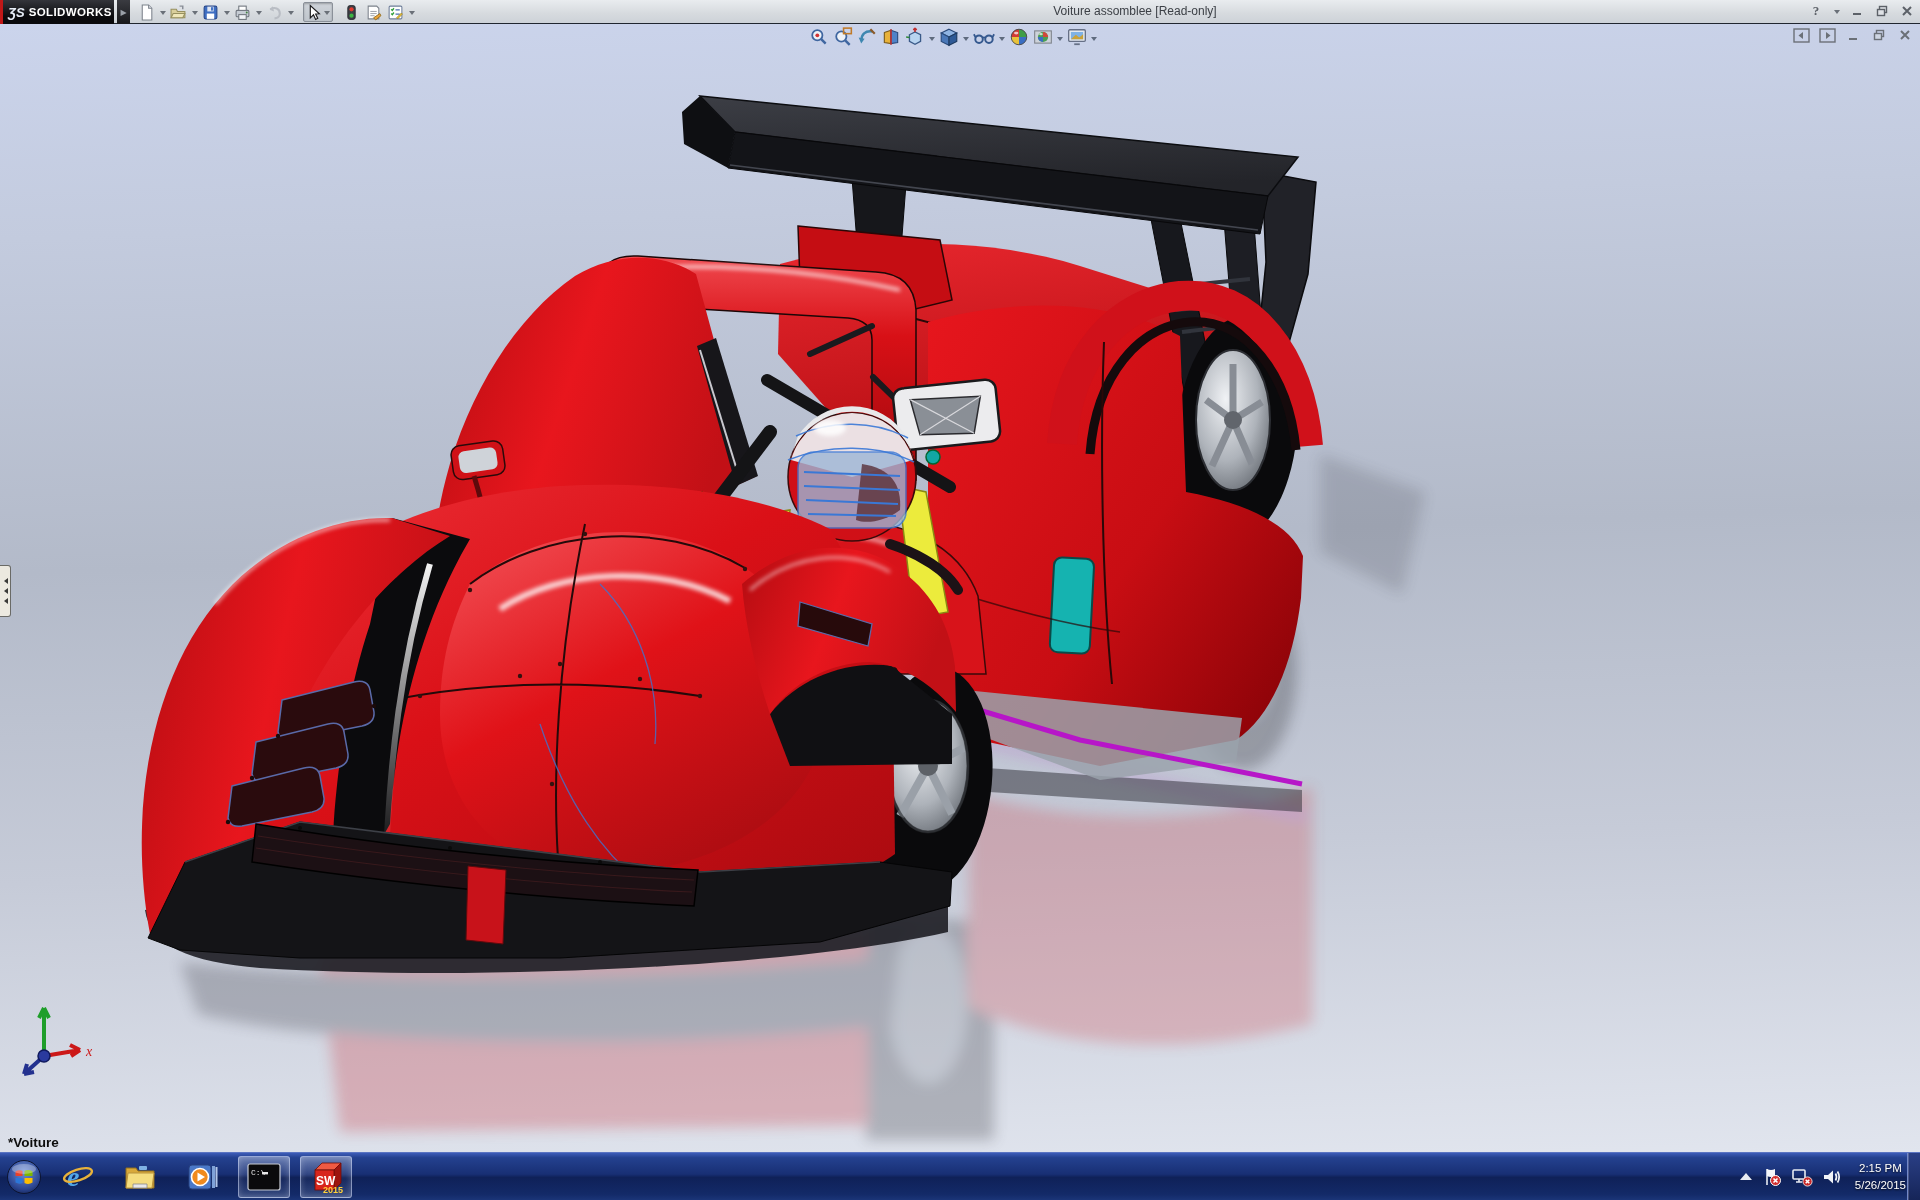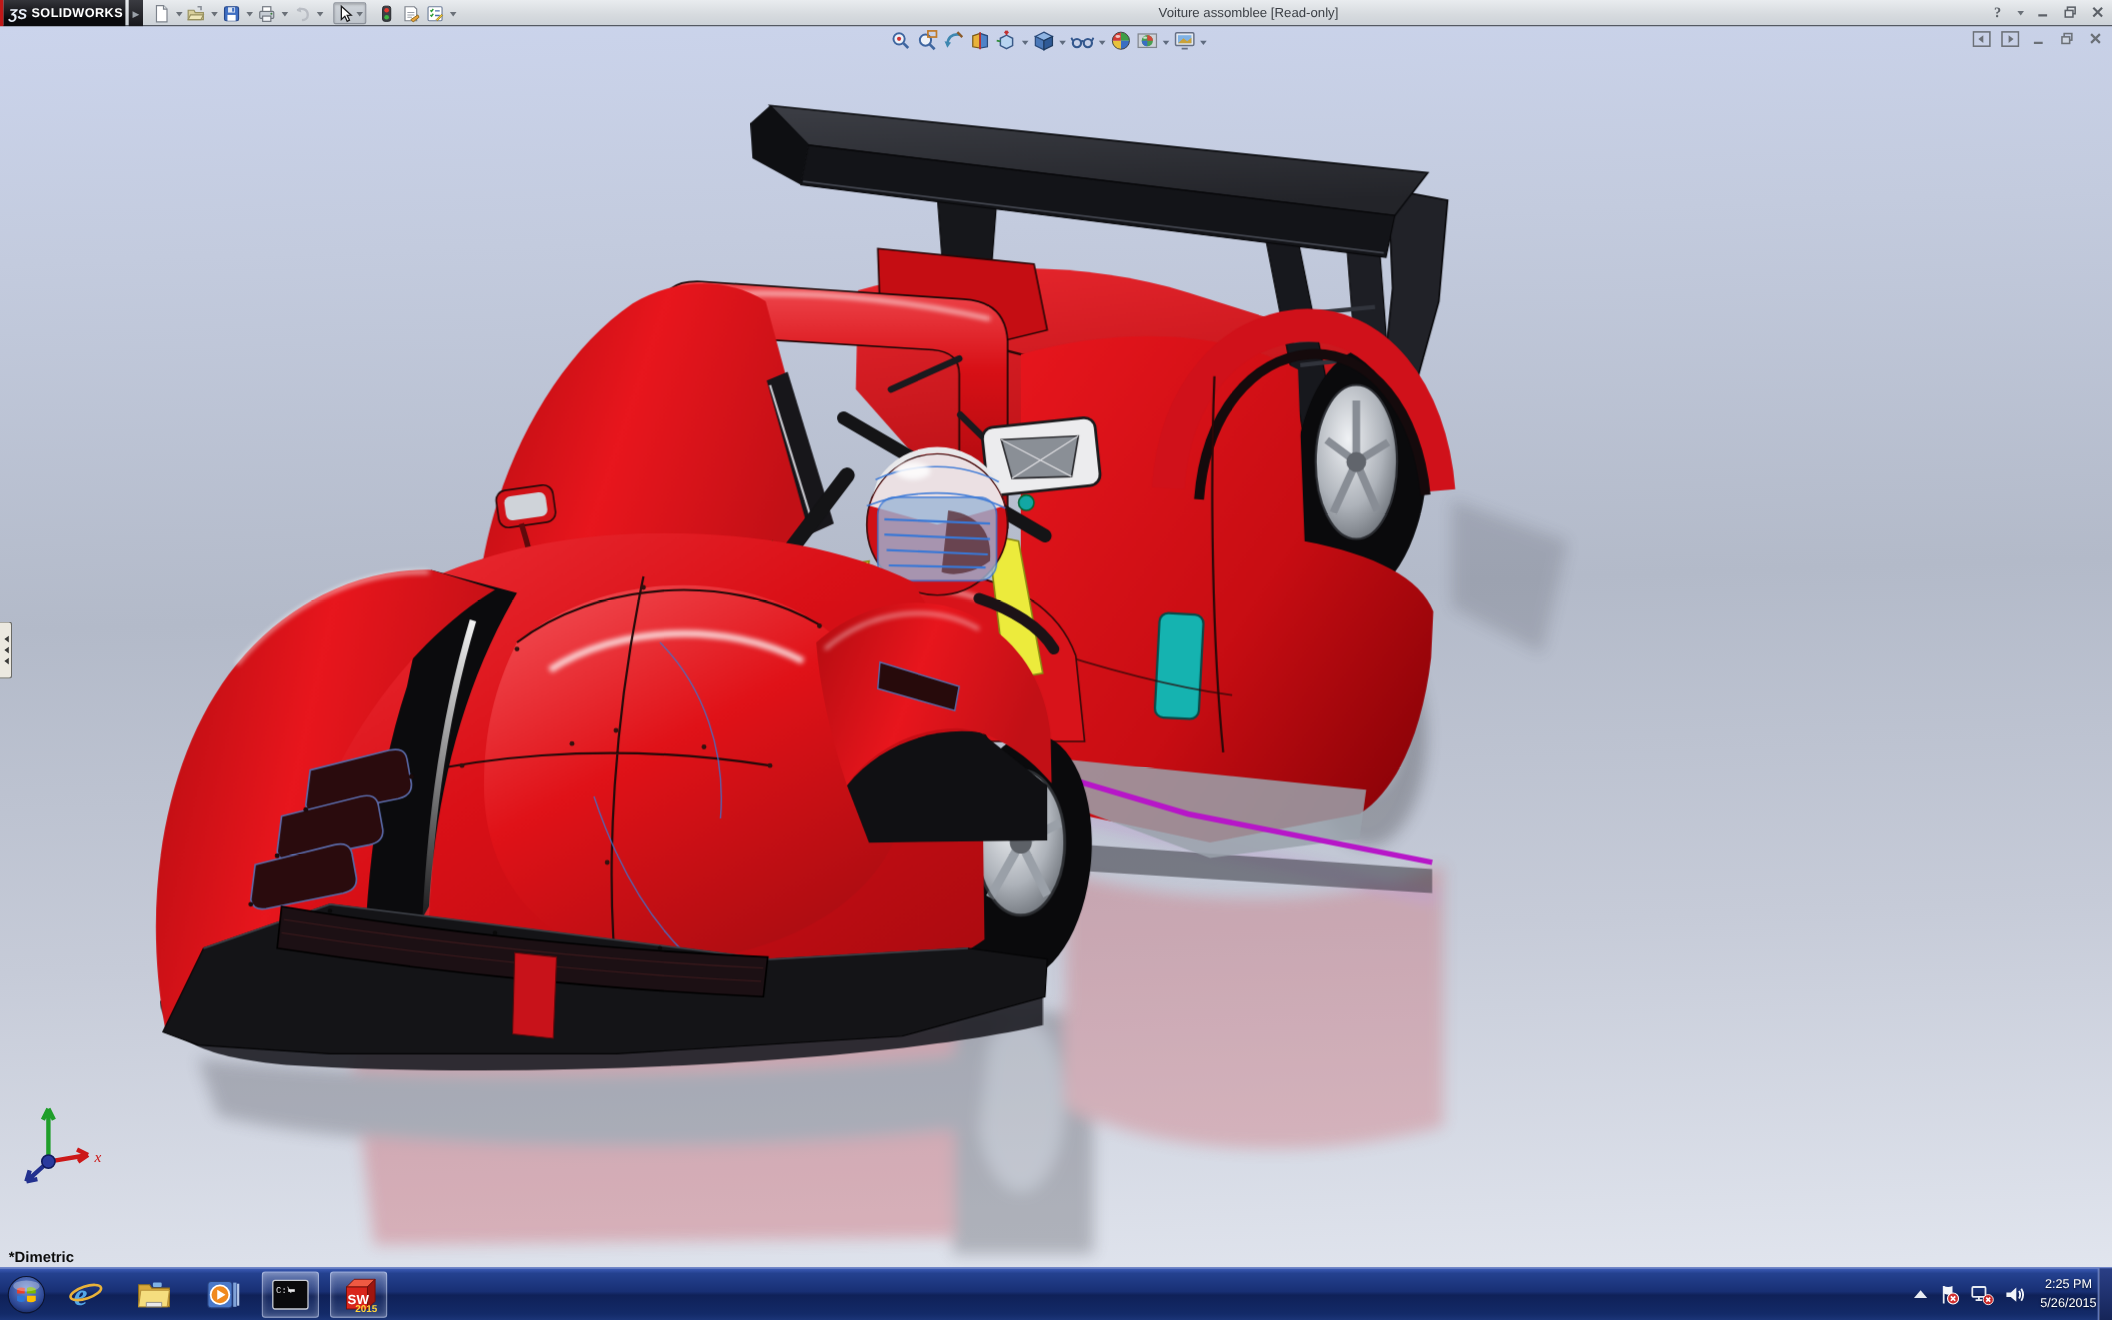--- a/index.html
+++ b/index.html
@@ -520,21 +520,21 @@
     </div>
 
     <svg class="triad" width="100" height="100" viewBox="0 0 100 100">
       <path d="M34,62 L34,14 M34,14 L29,24 M34,14 L39,24" stroke="#1f9e2a" stroke-width="4" fill="none"></path>
       <path d="M34,62 L70,56 M70,56 L60,51 M70,56 L61,62" stroke="#cc1818" stroke-width="4" fill="none"></path>
       <path d="M34,62 L14,80 M14,80 L17,70 M14,80 L24,78" stroke="#23318f" stroke-width="4" fill="none"></path>
       <circle cx="34" cy="62" r="6" fill="#2a3a9e" stroke="#101a5e" stroke-width="1.5"></circle>
       <text x="76" y="62" font-size="14" font-style="italic" fill="#cc1818" font-family="Liberation Serif, serif">x</text>
     </svg>
 
-    <div class="orient-label">*Dimetric</div>
+    <div class="orient-label">*Voiture</div>
   </div>
 
   <footer class="taskbar">
     <div class="start-orb">
       <svg width="38" height="38" viewBox="0 0 38 38">
         <defs>
           <radialGradient id="orb" cx="0.5" cy="0.35" r="0.75">
             <stop offset="0" stop-color="#6f8fd8"></stop>
               <stop offset="0.7" stop-color="#2a4490"></stop>
               <stop offset="1" stop-color="#101c48"></stop>
@@ -614,19 +614,19 @@
           <path d="M14.7 12.7 L18.3 16.3 M18.3 12.7 L14.7 16.3" stroke="#fff" stroke-width="1.5"></path>
         </svg>
       </span>
       <span class="tray-icon">
         <svg width="20" height="20" viewBox="0 0 20 20">
           <path d="M2 8 L6 8 L11 3.5 L11 16.5 L6 12 L2 12 Z" fill="#f0f3f8"></path>
           <path d="M13.5 6.5 Q15.5 10 13.5 13.5 M15.5 4.5 Q18.8 10 15.5 15.5" stroke="#f0f3f8" stroke-width="1.7" fill="none"></path>
         </svg>
       </span>
       <div class="clock">
-        <div>2:25 PM</div>
+        <div>2:15 PM</div>
         <div>5/26/2015</div>
       </div>
     </div>
     <div class="show-desktop"></div>
   </footer>
 </div>
 
 </body></html>

